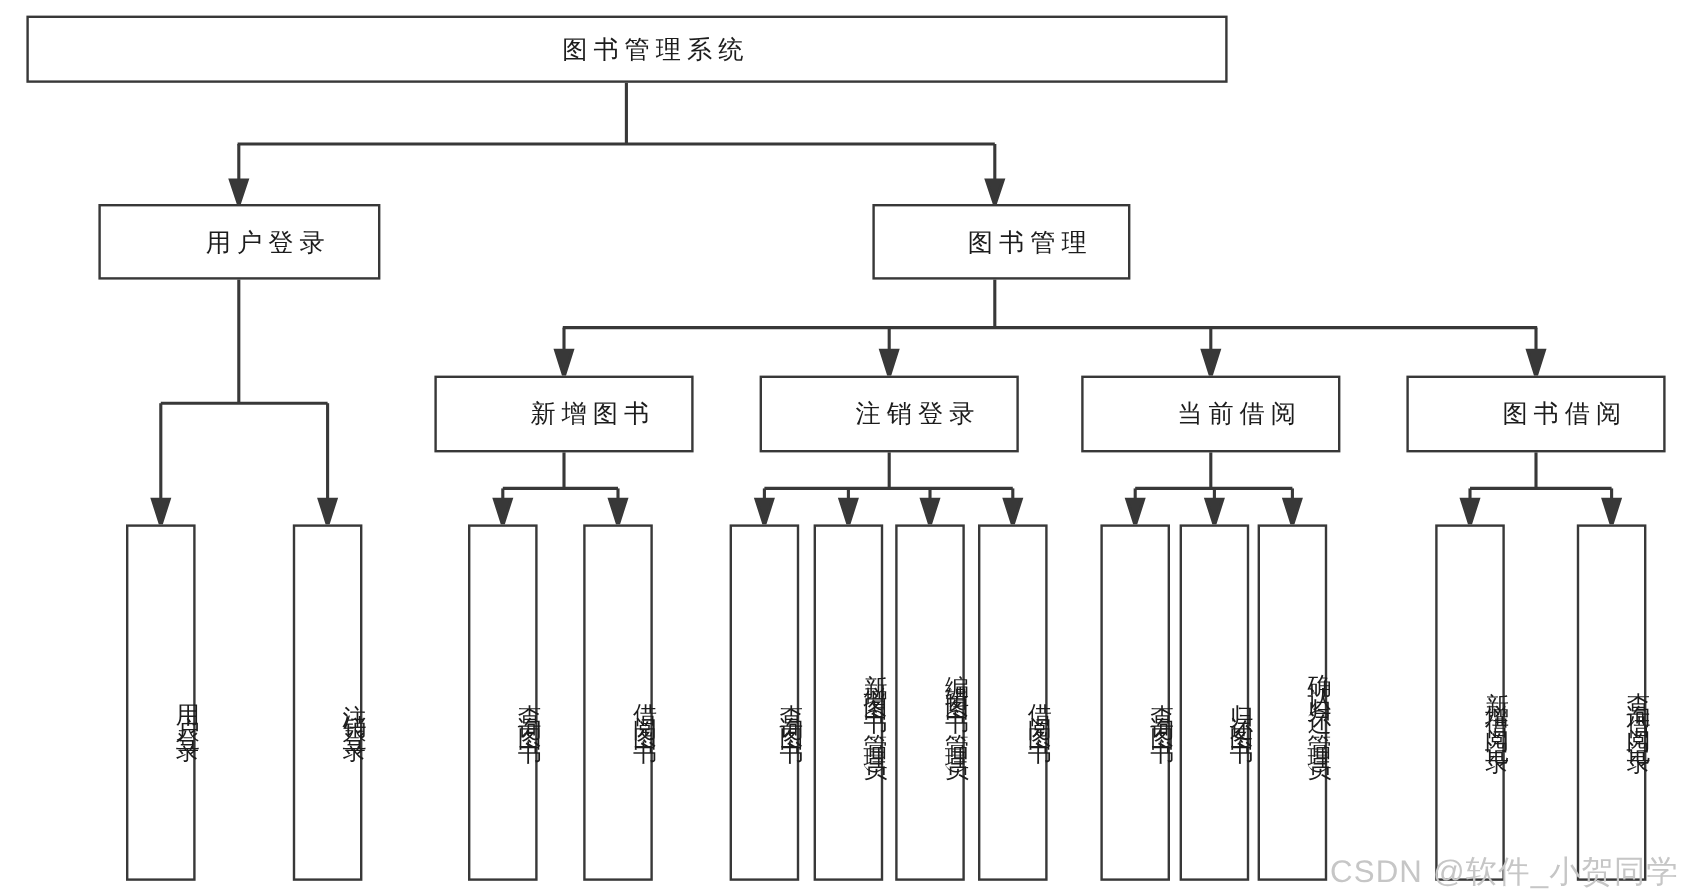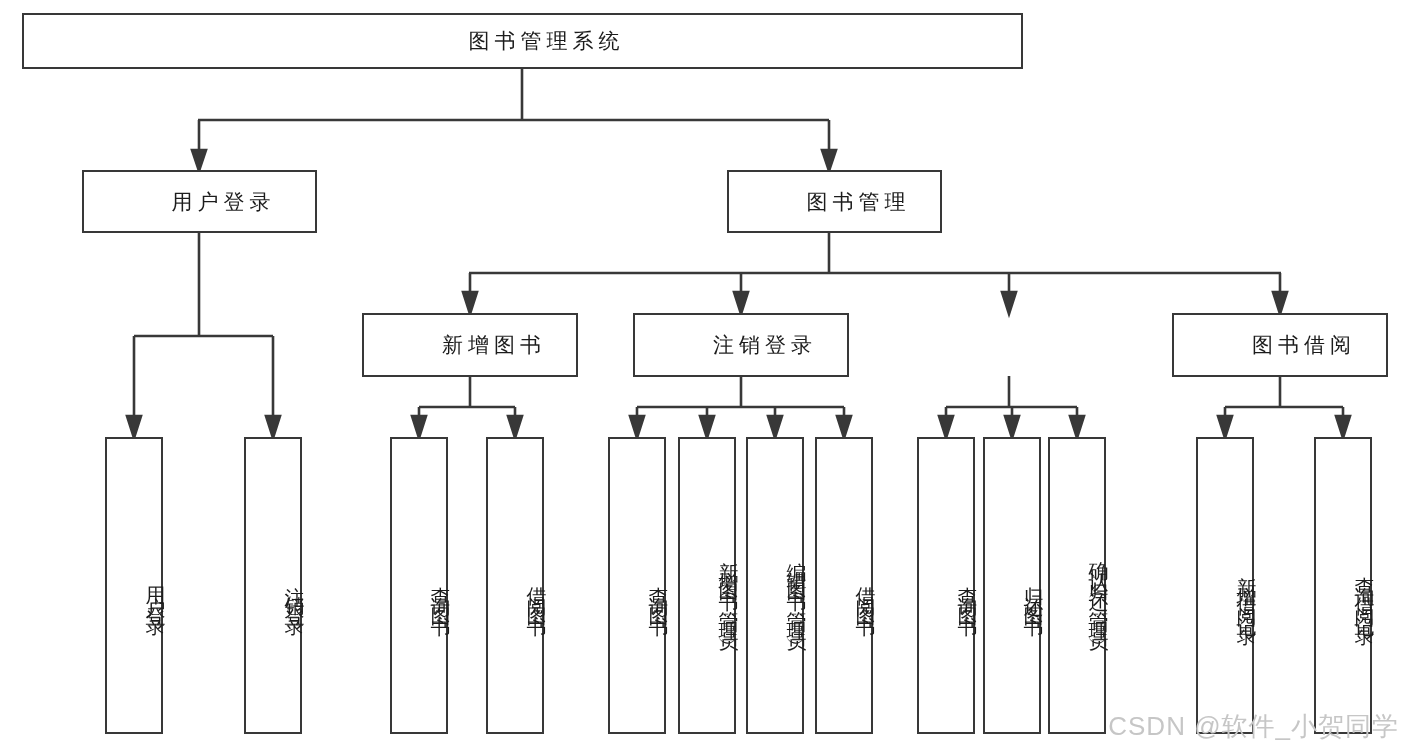--- a/index.html
+++ b/index.html
@@ -111,20 +111,23 @@
   <div class="node h-node" style="left:727px;top:170px;width:215px;height:63px">
     <span>图书管理</span>
   </div>
 
   <div class="node h-node" style="left:362px;top:313px;width:216px;height:64px">
     <span>新增图书</span>
   </div>
   <div class="node h-node" style="left:633px;top:313px;width:216px;height:64px">
     <span>注销登录</span>
   </div>
+  <div class="node h-node" style="left:901px;top:313px;width:216px;height:64px">
+    <span>当前借阅</span>
+  </div>
   <div class="node h-node" style="left:1172px;top:313px;width:216px;height:64px">
     <span>图书借阅</span>
   </div>
 
   <div class="node v-node" style="left:105px;top:437px;width:58px;height:297px">
     <span>用户登录</span>
   </div>
   <div class="node v-node" style="left:244px;top:437px;width:58px;height:297px">
     <span>注销登录</span>
   </div>

